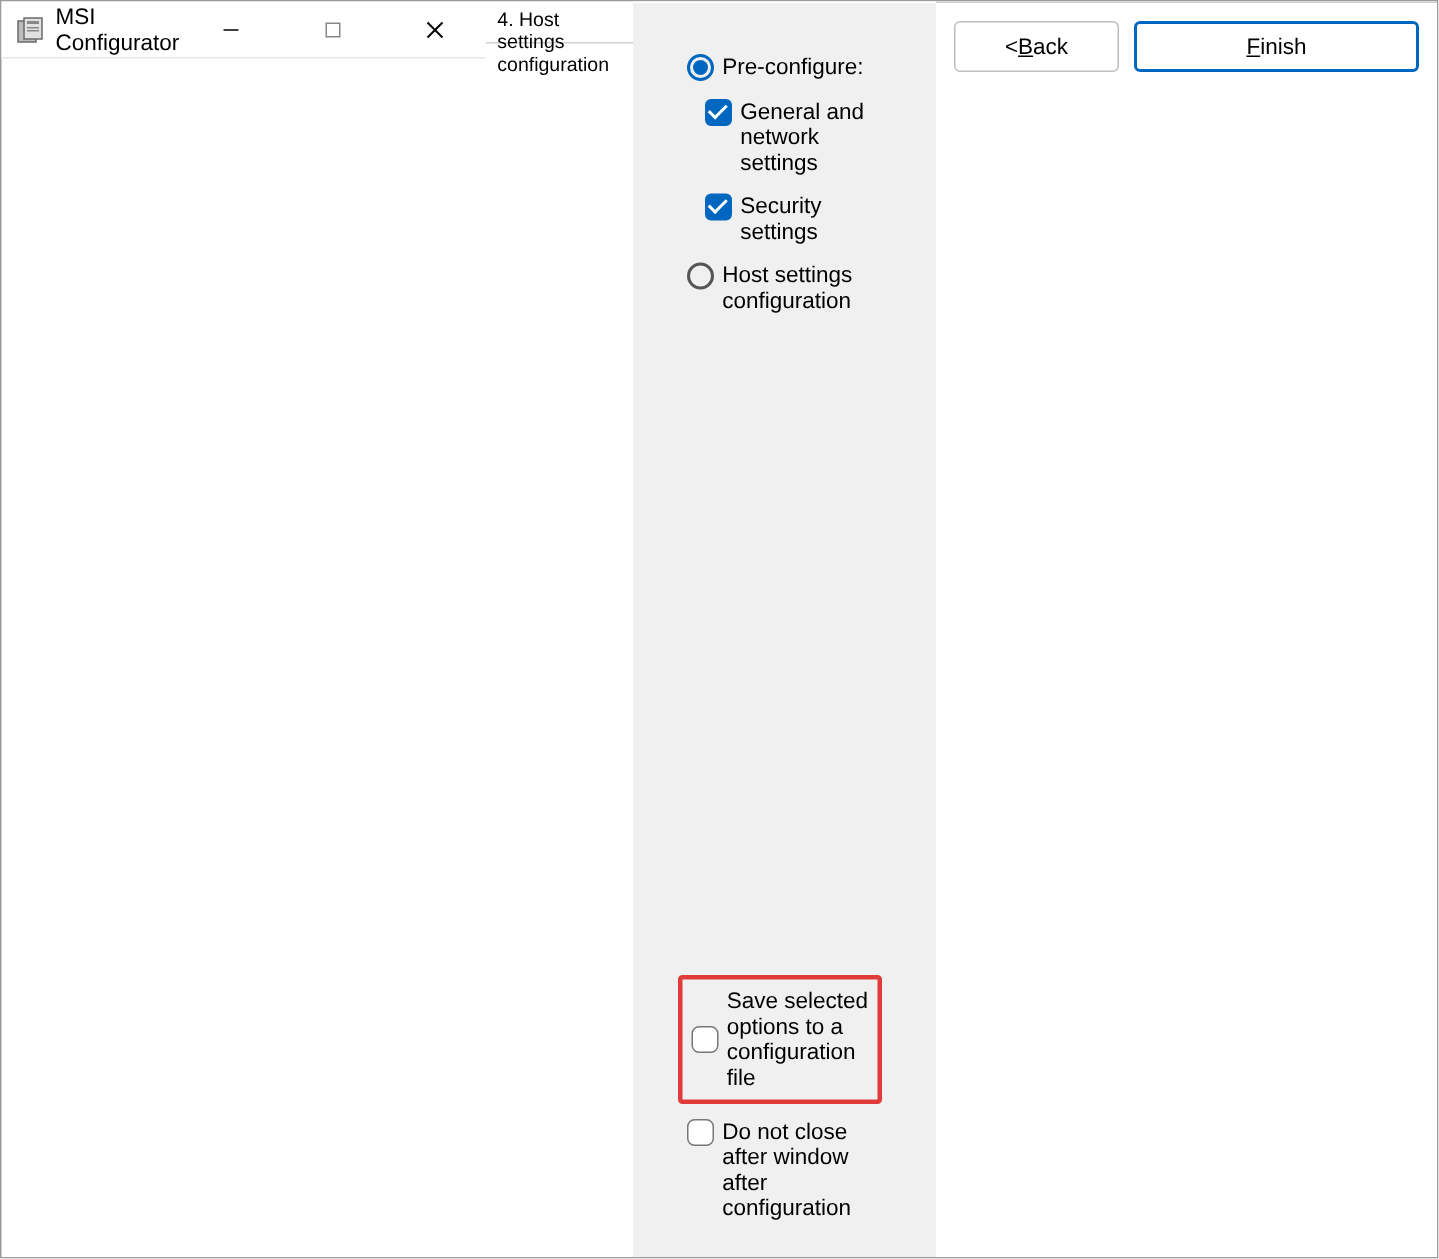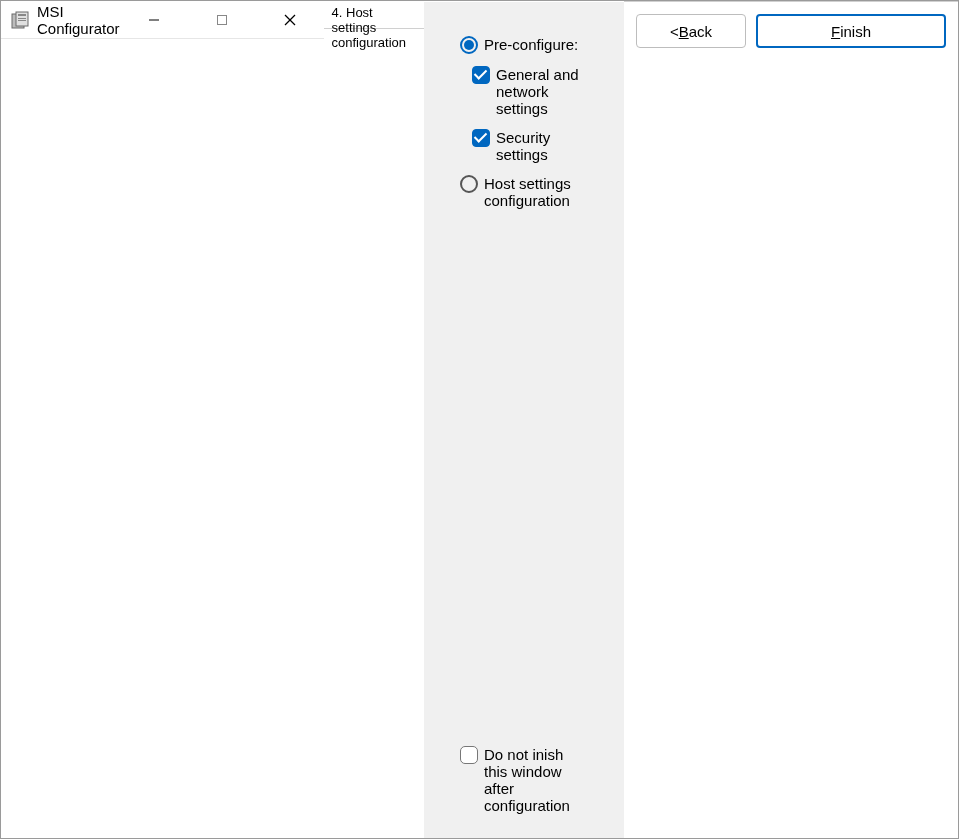--- a/index.html
+++ b/index.html
@@ -216,23 +216,27 @@
       </div>
 
       <div class="row">
         <span class="radio"></span>
         <span class="lbl">Host settings configuration</span>
       </div>
 
     </div>
 
     <div class="bottom-options">
+      <div class="highlight-box">
+        <span class="chk rounded"></span>
+        <span class="lbl">Save selected options to a configuration file</span>
+      </div>
       <div class="row" style="margin-left:0; margin-bottom:6px;">
         <span class="chk rounded"></span>
-        <span class="lbl">Do not inish this window after configuration</span>
+        <span class="lbl">Do not close after window after configuration</span>
       </div>
     </div>
   </div>
 
   <div class="footer">
     <div class="btn">
       <span>&lt; </span>
         <span class="mnemonic">B</span>
         <span>ack</span>
     </div>

